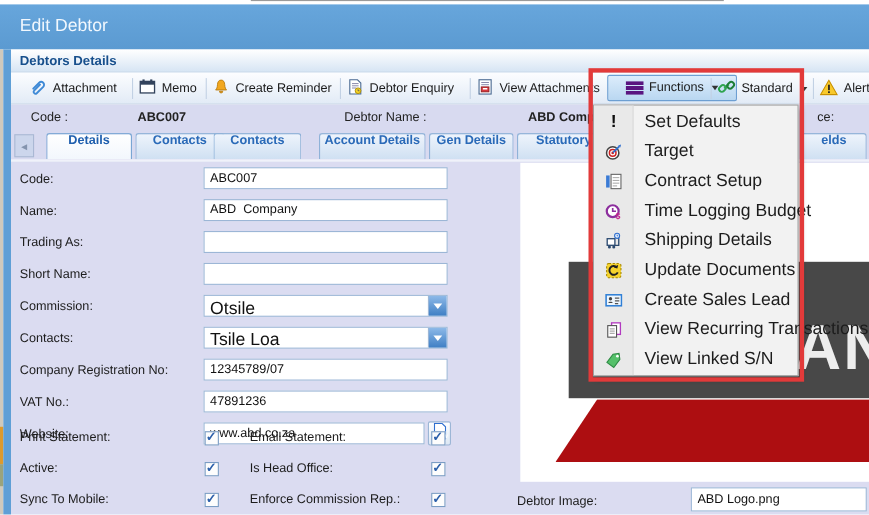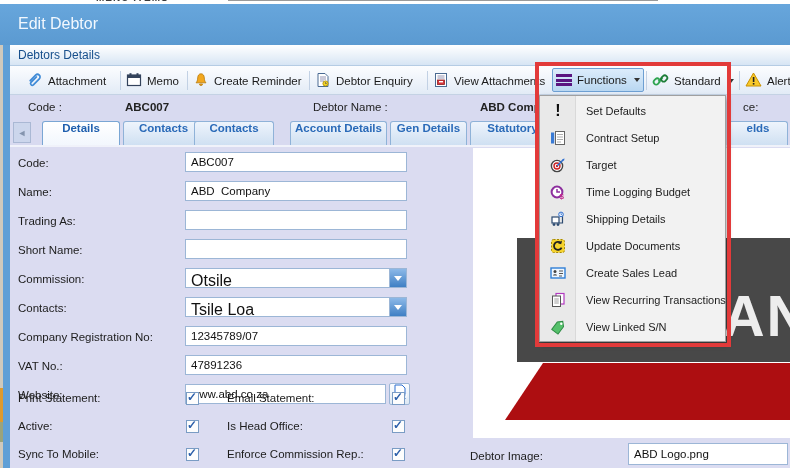--- a/index.html
+++ b/index.html
@@ -19,29 +19,29 @@
 
   
   .edge-gray { left:0; top:45px; width:3px; height:423px; background:#cfc9bc; }
   .edge-orange { left:0; top:388px; width:3px; height:34px; background:#dd9a2e; }
   .edge-green { left:0; top:422px; width:3px; height:20px; background:#9aa37c; }
   .edge-blue { left:3px; top:45px; width:7px; height:423px; background:#5f9fd6; }
 
   
   #panel-header { left:10px; top:45px; width:780px; height:21px;
     background:linear-gradient(180deg,#ffffff,#d7e5f4); border-bottom:1px solid #b5cce4; }
-  #panel-header .t { position:absolute; left:8px; top:3px; font-size:12px; font-weight:normal; color:#174f8c; }
+  #panel-header .t { position:absolute; left:8px; top:3px; font-size:12px; font-weight:bold; color:#174f8c; }
 
   
   #toolbar { left:10px; top:66px; width:780px; height:29px;
     background:linear-gradient(180deg,#fcfdff,#e2ebf6); border-bottom:1px solid #c4d2e4; }
   .tb-btn { position:absolute; top:0; height:29px; display:flex; align-items:center; gap:5px;
     font-size:11.5px; color:#1a1a1a; white-space:nowrap; cursor:default; }
   .tb-sep { position:absolute; top:5px; width:1px; height:19px; background:#c2d1e4; }
-  .tb-btn.pressed { top:2px; height:24px; padding:0 3px; background:linear-gradient(180deg,#dcecfb,#b9d7f1);
+  .tb-btn.pressed { top:2px; height:24px; padding:0 16px; background:linear-gradient(180deg,#dcecfb,#b9d7f1);
     border:1px solid #6d9fd2; border-radius:2px; }
   .caret { width:0; height:0; border-left:3.5px solid transparent; border-right:3.5px solid transparent;
     border-top:4px solid #333; margin-left:2px; }
   .fn-bars { width:16px; height:12px;
     background:linear-gradient(180deg,#5a1580 0 3px,transparent 3px 4.5px,#5a1580 4.5px 7.5px,transparent 7.5px 9px,#5a1580 9px 12px); }
 
   
   #record-header { left:10px; top:95px; width:780px; height:25px; background:#d8daf0; }
   #record-header span { position:absolute; top:6px; font-size:11.5px; color:#222; white-space:nowrap; }
   .bold { font-weight:bold; }
@@ -78,21 +78,21 @@
   #logo-gray .t { position:absolute; left:28px; top:44px; font-size:58px; font-weight:bold; letter-spacing:2px; color:#ededed; white-space:nowrap; }
   #logo-red { position:absolute; left:0; top:215px; width:317px; height:57px; background:#ad0e11;
     clip-path:polygon(70px 0, 317px 0, 317px 57px, 32px 57px); }
 
   
   #functions-menu { left:539px; top:95px; width:187px; height:247px; background:#f2f2f2;
     border:1px solid #a0a0a0; box-shadow:2px 3px 5px rgba(0,0,0,.3); z-index:40; padding-top:1px; }
   #functions-menu .gutter { position:absolute; left:0; top:0; width:36px; height:100%; background:#e9e9e9; border-right:1px solid #d9d9d9; }
   .mi { position:relative; height:27px; display:flex; align-items:center; cursor:default; }
   .mi .ic { width:36px; display:flex; align-items:center; justify-content:center; flex:none; }
-  .mi .lb { margin-left:10px; font-size:11px; color:#1c1c1c; white-space:nowrap; }
+  .mi .lb { margin-left:10px; font-size:16px; color:#1c1c1c; white-space:nowrap; }
   .mi-excl { font-size:16px; font-weight:900; color:#0d0d0d; line-height:1; }
 
   
   #red-box { left:535px; top:62px; width:196px; height:285px; border:4px solid #e23a3a; z-index:60; pointer-events:none; }
 </style>
 </head>
 <body>
 
 <div id="root">
 
@@ -294,38 +294,38 @@
     <div class="gutter"></div>
     <div class="mi">
       <span class="ic">
           <span class="mi-excl">!</span>
         </span>
       <span class="lb">Set Defaults</span>
     </div>
     <div class="mi">
       <span class="ic">
           <svg width="16" height="16" viewBox="0 0 16 16">
-            <rect x="1" y="2.5" width="3.2" height="11" fill="#3a7bd5"></rect>
-            <rect x="5.5" y="1.5" width="9" height="13" fill="#fff" stroke="#666" stroke-width="1"></rect>
-            <path d="M7 4.5 h6 M7 7 h6 M7 9.5 h6 M7 12 h4" stroke="#999" stroke-width="0.8"></path>
-          </svg>
-        </span>
-      <span class="lb">Contract Setup</span>
-    </div>
-    <div class="mi">
-      <span class="ic">
-          <svg width="16" height="16" viewBox="0 0 16 16">
             <circle cx="7" cy="9" r="5.6" fill="#fff" stroke="#444" stroke-width="1.4"></circle>
             <circle cx="7" cy="9" r="3" fill="#fff" stroke="#cc2222" stroke-width="1.4"></circle>
             <circle cx="7" cy="9" r="1.2" fill="#cc2222"></circle>
             <path d="M7.3 8.7 L13 3" stroke="#2f6fd0" stroke-width="1.6"></path>
             <path d="M12 2.2 L14.6 1.4 L13.9 4 Z" fill="#2f6fd0"></path>
           </svg>
         </span>
       <span class="lb">Target</span>
+    </div>
+    <div class="mi">
+      <span class="ic">
+          <svg width="16" height="16" viewBox="0 0 16 16">
+            <rect x="1" y="2.5" width="3.2" height="11" fill="#3a7bd5"></rect>
+            <rect x="5.5" y="1.5" width="9" height="13" fill="#fff" stroke="#666" stroke-width="1"></rect>
+            <path d="M7 4.5 h6 M7 7 h6 M7 9.5 h6 M7 12 h4" stroke="#999" stroke-width="0.8"></path>
+          </svg>
+        </span>
+      <span class="lb">Contract Setup</span>
     </div>
     <div class="mi">
       <span class="ic">
           <svg width="16" height="16" viewBox="0 0 16 16">
             <circle cx="7" cy="8" r="5.4" fill="#fff" stroke="#8d2f9e" stroke-width="2"></circle>
             <path d="M7 5 V8 H10" stroke="#8d2f9e" stroke-width="1.5" fill="none"></path>
             <text x="9.5" y="15" font-size="8" font-weight="bold" fill="#c3278e">$</text>
           </svg>
         </span>
       <span class="lb">Time Logging Budget</span>

